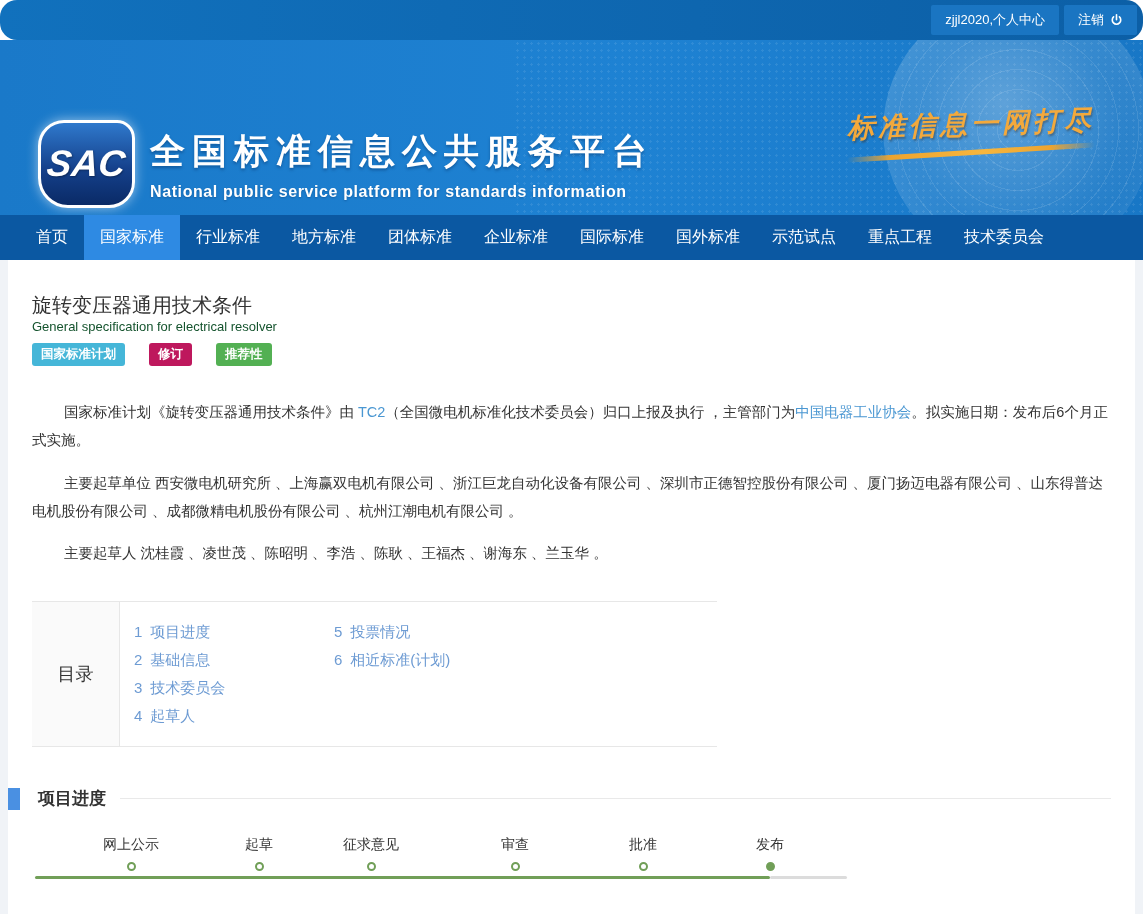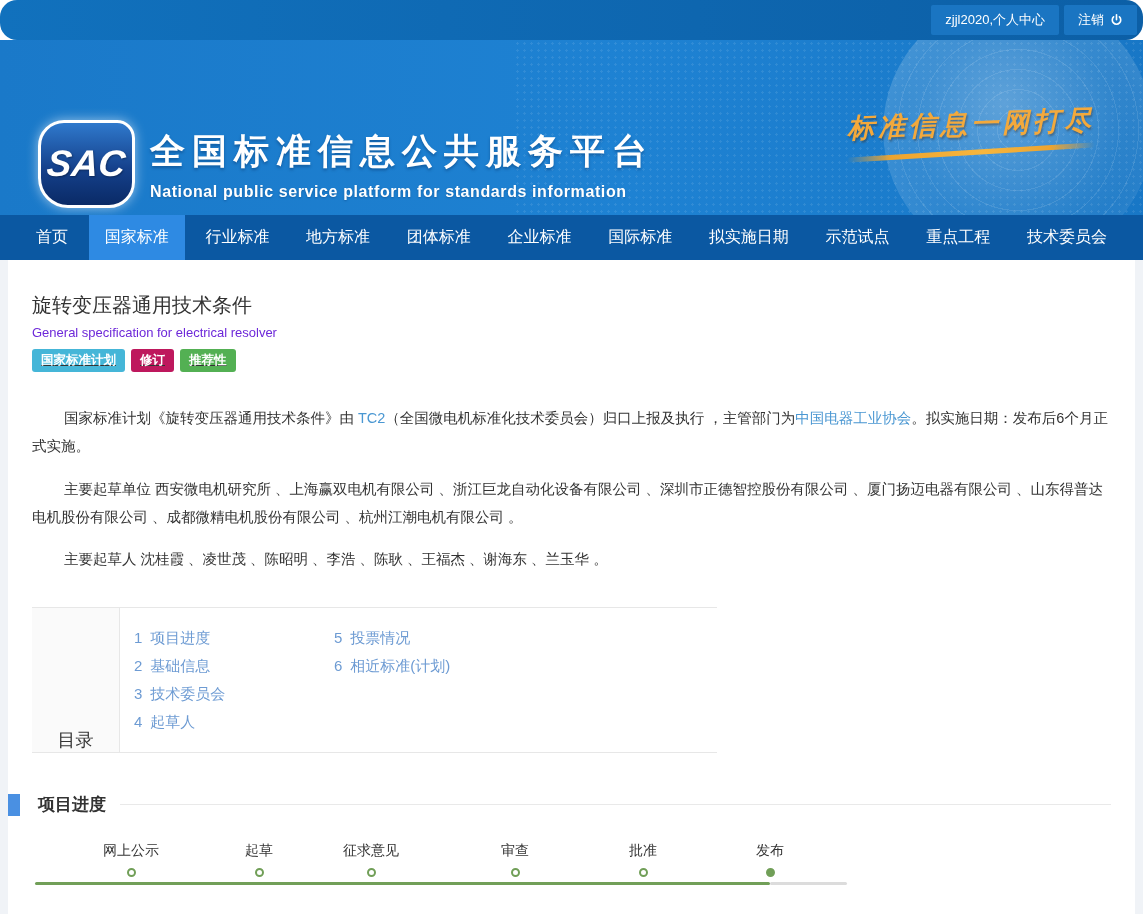--- a/index.html
+++ b/index.html
@@ -30,40 +30,40 @@
   .logo span { color:#fff; font-size:37px; font-weight:bold; font-style:italic; transform:skewX(-6deg); letter-spacing:0px; text-shadow:1px 1px 2px rgba(0,0,0,0.35); }
   .title-block { position:absolute; left:150px; top:88px; }
   .title-block h1 { color:#fff; font-size:35px; font-weight:bold; letter-spacing:7px; text-shadow:0 2px 3px rgba(0,40,90,0.4); white-space:nowrap; }
   .title-block p { color:#fff; font-size:16px; font-weight:bold; letter-spacing:0.6px; margin-top:8px; text-shadow:0 1px 2px rgba(0,40,90,0.35); }
   .slogan-wrap { position:absolute; right:48px; top:66px; text-align:center; z-index:2; }
   .slogan { color:#f3a93c; font-size:27px; font-weight:bold; font-style:italic; letter-spacing:4px; white-space:nowrap; text-shadow:1px 2px 2px rgba(60,30,0,0.35); transform:rotate(-2deg); }
   .slogan-underline { height:5px; width:248px; margin:8px auto 0; transform:rotate(-3.5deg);
      background:linear-gradient(90deg, rgba(240,167,50,0) 0%, #eda42f 18%, #f7b63e 55%, #eda42f 82%, rgba(240,167,50,0) 100%); border-radius:3px; }
 
   
-  .nav { height:45px; background:#0b58a2; display:flex; align-items:stretch; justify-content:space-between; padding:0 20px; flex:0 0 auto; }
+  .nav { height:45px; background:#0b58a2; display:flex; align-items:stretch; padding:0 20px; flex:0 0 auto; }
   .nav-item { color:#fff; font-size:16px; display:flex; align-items:center; padding:0 16px; cursor:pointer; white-space:nowrap; }
   .nav-item.active { background:#2e8ae3; }
 
   
   .main-area { flex:1; background:#f0f3f7; padding:0 8px; }
   .content-card { background:#fff; height:100%; padding:32px 24px 0 24px; position:relative; }
 
   .doc-title { font-size:20px; font-weight:normal; color:#333; }
-  .doc-subtitle { font-size:13px; color:#6d28d9; margin-top:6px; }
-  .tag-row { margin-top:9px; display:flex; gap:6px;text-decoration:underline; }
+  .doc-subtitle { font-size:13px; color:#14532d; }
+  .tag-row { margin-top:9px; display:flex; gap:24px; }
   .tag { color:#fff; font-size:12.5px; padding:3px 9px; border-radius:3px; font-weight:bold; }
 
   .paras { margin-top:32px; }
   .para { font-size:14.5px; color:#333; line-height:1.95; text-indent:2.2em; margin-bottom:14px; }
   .inline-link { color:#4a97d2; text-decoration:none; cursor:pointer; }
 
   
   .toc { margin-top:34px; width:685px; border-top:1px solid #e7e7e7; border-bottom:1px solid #e7e7e7; display:flex; min-height:146px; }
-  .toc-left { width:88px; background:#fafafa; border-right:1px solid #e7e7e7; display:flex; align-items:flex-end; justify-content:center; }
+  .toc-left { width:88px; background:#fafafa; border-right:1px solid #e7e7e7; display:flex; align-items:center; justify-content:center; }
   .toc-label { font-size:18px; color:#333; }
   .toc-cols { display:flex; padding:16px 0 16px 14px; flex:1; }
   .toc-col { width:200px; }
   .toc-link { display:block; font-size:15px; color:#6d9bd3; line-height:28px; text-decoration:none; cursor:pointer; }
   .toc-link .n { margin-right:8px; }
 
   
   .section-header { display:flex; align-items:center; margin-left:-24px; }
   .section-bar { width:12px; height:22px; background:#4a90e2; flex:0 0 auto; }
   .section-header h2 { font-size:17px; font-weight:bold; color:#333; margin-left:18px; white-space:nowrap; }
@@ -119,21 +119,21 @@
   </div>
 
   <div class="nav">
     <a class="nav-item">首页</a>
     <a class="nav-item active">国家标准</a>
     <a class="nav-item">行业标准</a>
     <a class="nav-item">地方标准</a>
     <a class="nav-item">团体标准</a>
     <a class="nav-item">企业标准</a>
     <a class="nav-item">国际标准</a>
-    <a class="nav-item">拟实施日期</a>
+    <a class="nav-item">国外标准</a>
     <a class="nav-item">示范试点</a>
     <a class="nav-item">重点工程</a>
     <a class="nav-item">技术委员会</a>
   </div>
 
   <div class="main-area">
     <div class="content-card">
 
       <h1 class="doc-title">旋转变压器通用技术条件</h1>
       <div class="doc-subtitle">General specification for electrical resolver</div>

